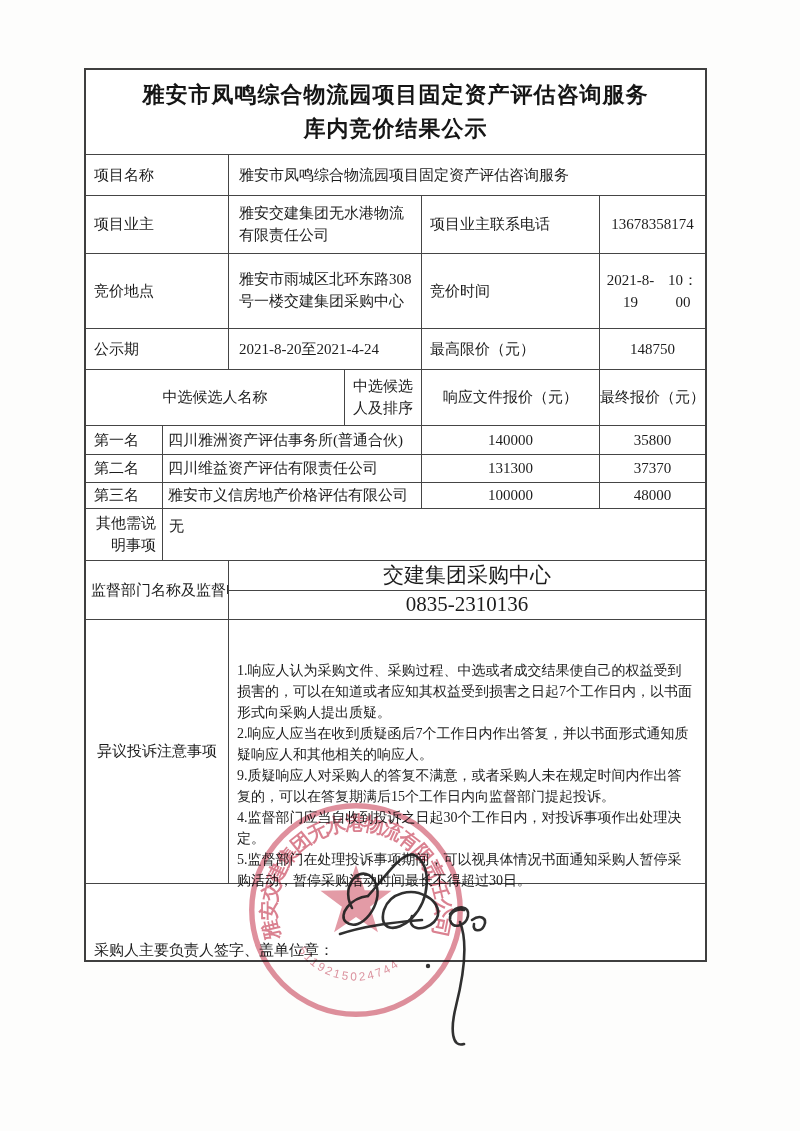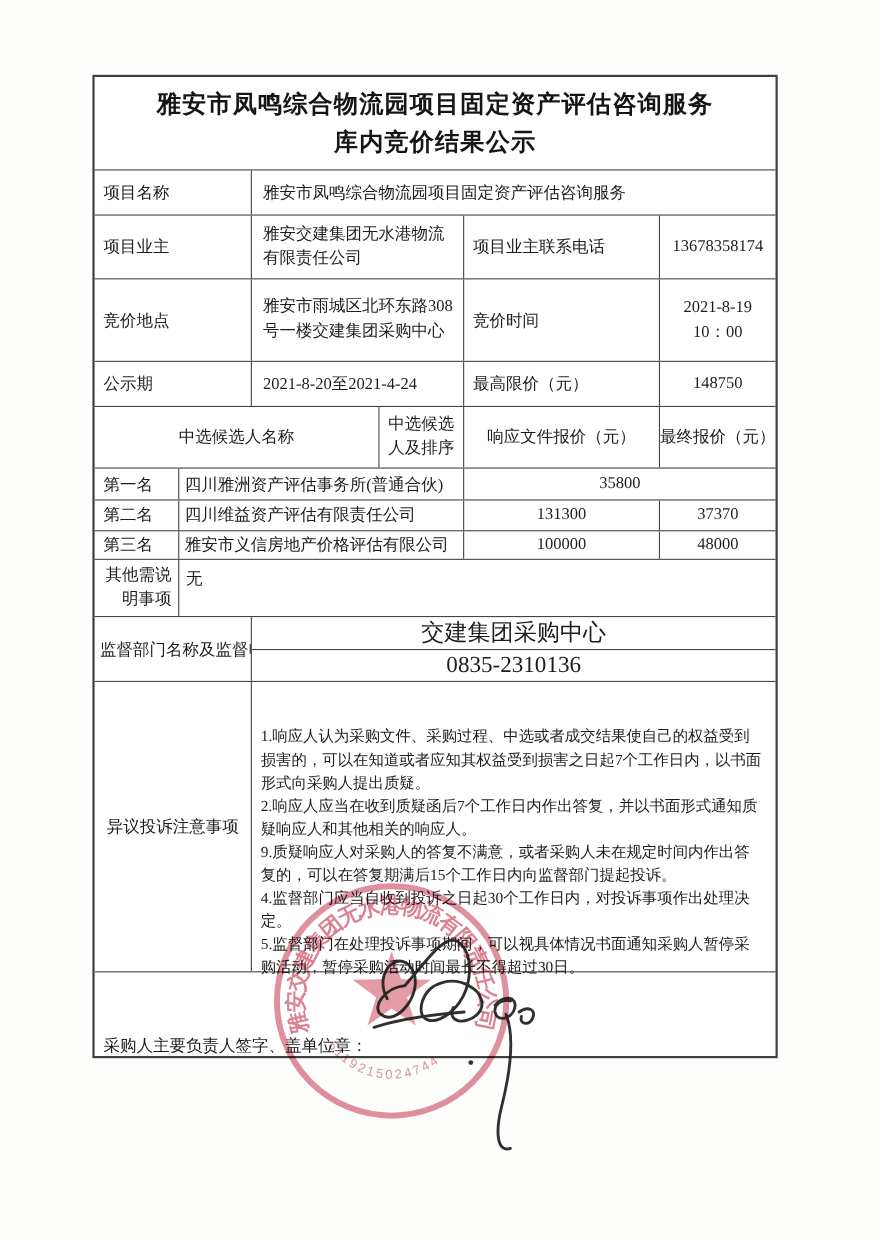--- a/index.html
+++ b/index.html
@@ -29,21 +29,21 @@
   }
   
   .wA{width:143px;}   
   .wA2{width:77px;}   
   .wB{width:193px;}
   .wB2{width:259px;}
   .wC{width:178px;}
   .v15{font-size:15px;}
   .pad-l{padding-left:10px;}
   .wrap{line-height:1.45;}
-  .two-line{flex-direction:column;justify-content:center;line-height:1.5;}
+  .two-line{flex-direction:row;justify-content:center;line-height:1.5;}
   .clip{white-space:nowrap;overflow:hidden;}
   .subcol{flex:1;display:flex;flex-direction:column;}
   .subrow{flex:1;display:flex;align-items:center;justify-content:center;font-size:21px;}
   .subrow.first{border-bottom:1.5px solid #454545;}
   .notice-cell{flex:1;padding:40px 10px 18px 8px;font-size:14px;line-height:21px;display:block;}
   .notice-item{margin:0;}
   .sig-row{height:76px;display:flex;align-items:flex-end;padding-left:8px;font-size:15px;}
   
   .stamp{position:absolute;left:238px;top:792px;width:236px;height:236px;mix-blend-mode:multiply;opacity:.85;pointer-events:none;}
   
@@ -93,20 +93,21 @@
   <div class="row" style="height:56px">
     <div class="cell wB2 center v15">中选候选人名称</div>
     <div class="cell wA2 center v15 wrap" style="padding:0 6px">中选候选人及排序</div>
     <div class="cell wC center v15">响应文件报价（元）</div>
     <div class="cell last center v15">最终报价（元）</div>
   </div>
 
   <div class="row" style="height:29px">
     <div class="cell wA2 label-cell">第一名</div>
     <div class="cell wB2 v15" style="padding-left:5px">四川雅洲资产评估事务所(普通合伙)</div>
+    <div class="cell wC center v15">140000</div>
     <div class="cell last center v15">35800</div>
   </div>
   <div class="row" style="height:28px">
     <div class="cell wA2 label-cell">第二名</div>
     <div class="cell wB2 v15" style="padding-left:5px">四川维益资产评估有限责任公司</div>
     <div class="cell wC center v15">131300</div>
     <div class="cell last center v15">37370</div>
   </div>
   <div class="row" style="height:26px">
     <div class="cell wA2 label-cell">第三名</div>

